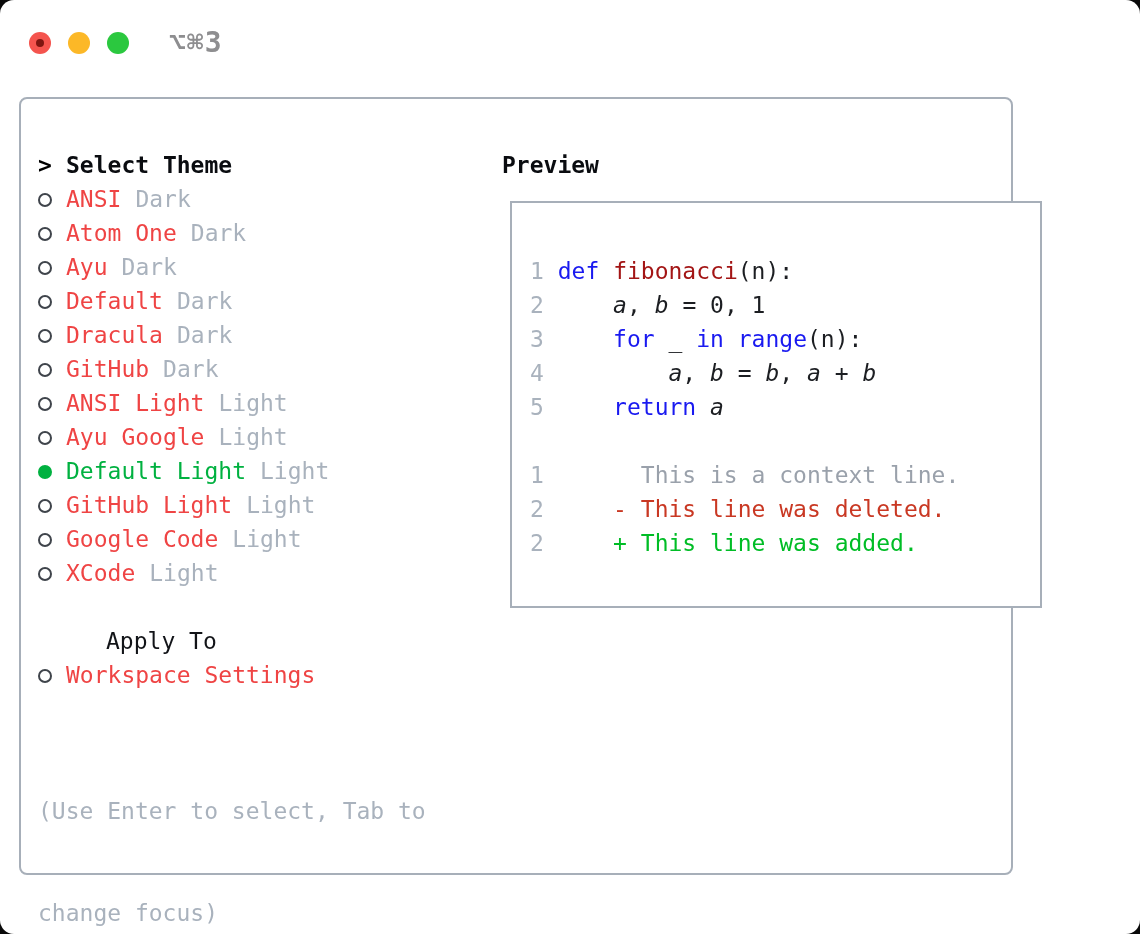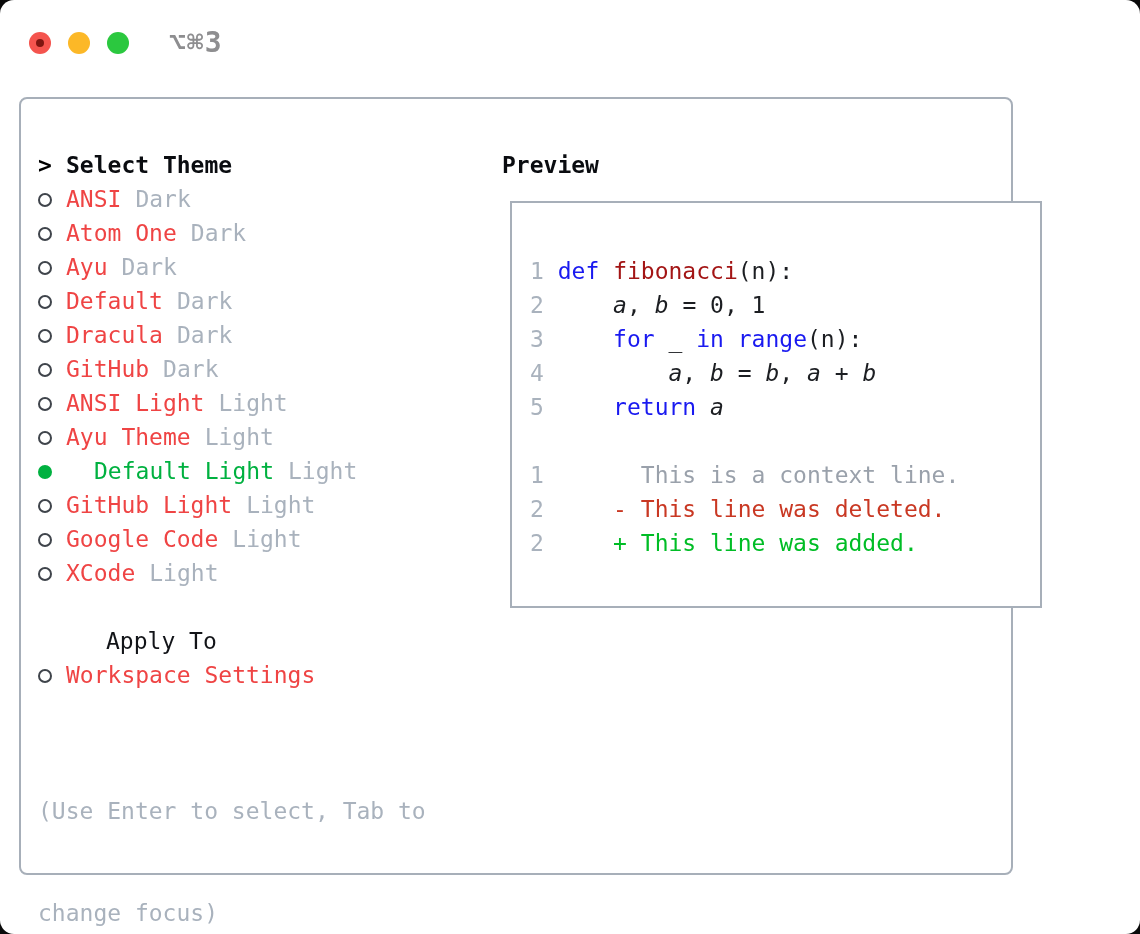--- a/index.html
+++ b/index.html
@@ -49,21 +49,21 @@
   .header-text { font-weight: bold; color: #0a0c10; text-align: right; }
   .apply-text  { color: #121418; margin-left: 40px; }
 
   .radio {
     display: inline-block; width: 14px; height: 14px;
     border: 2px solid #3f444b; border-radius: 50%;
     background: transparent;
   }
   .radio.selected { background: var(--accent-green, #00b140); border-color: var(--accent-green, #00b140); }
   .opt-name { color: #ef4444; }
-  .opt-name.selected { color: var(--accent-green, #00b140); margin-left: 28px; }
+  .opt-name.selected { color: var(--accent-green, #00b140); }
   .opt-tag { margin-left: 14px; color: var(--muted-gray, #a9b2bd); }
 
   .spacer { height: 34px; }
   .hint { color: var(--muted-gray, #a9b2bd); font-size: 23px; line-height: 34px; white-space: pre; }
 
   
   .preview-box {
     margin-left: 8px; margin-top: 19px;
     width: 532px; height: 407px;
     border: 2px solid #a7afb9;
@@ -106,21 +106,21 @@
       </div>
 
       <div id="theme-list">
           <div class="row"><span class="marker"><span class="radio"></span></span><span class="opt-name">ANSI</span><span class="opt-tag">Dark</span></div>
           <div class="row"><span class="marker"><span class="radio"></span></span><span class="opt-name">Atom One</span><span class="opt-tag">Dark</span></div>
           <div class="row"><span class="marker"><span class="radio"></span></span><span class="opt-name">Ayu</span><span class="opt-tag">Dark</span></div>
           <div class="row"><span class="marker"><span class="radio"></span></span><span class="opt-name">Default</span><span class="opt-tag">Dark</span></div>
           <div class="row"><span class="marker"><span class="radio"></span></span><span class="opt-name">Dracula</span><span class="opt-tag">Dark</span></div>
           <div class="row"><span class="marker"><span class="radio"></span></span><span class="opt-name">GitHub</span><span class="opt-tag">Dark</span></div>
           <div class="row"><span class="marker"><span class="radio"></span></span><span class="opt-name">ANSI Light</span><span class="opt-tag">Light</span></div>
-          <div class="row"><span class="marker"><span class="radio"></span></span><span class="opt-name">Ayu Theme</span><span class="opt-tag">Light</span></div>
+          <div class="row"><span class="marker"><span class="radio"></span></span><span class="opt-name">Ayu Google</span><span class="opt-tag">Light</span></div>
           <div class="row"><span class="marker"><span class="radio selected"></span></span><span class="opt-name selected">Default Light</span><span class="opt-tag">Light</span></div>
           <div class="row"><span class="marker"><span class="radio"></span></span><span class="opt-name">GitHub Light</span><span class="opt-tag">Light</span></div>
           <div class="row"><span class="marker"><span class="radio"></span></span><span class="opt-name">Google Code</span><span class="opt-tag">Light</span></div>
           <div class="row"><span class="marker"><span class="radio"></span></span><span class="opt-name">XCode</span><span class="opt-tag">Light</span></div>
         </div>
 
       <div class="spacer"></div>
 
       <div class="row">
         <span class="marker"></span><span class="apply-text">Apply To</span>

